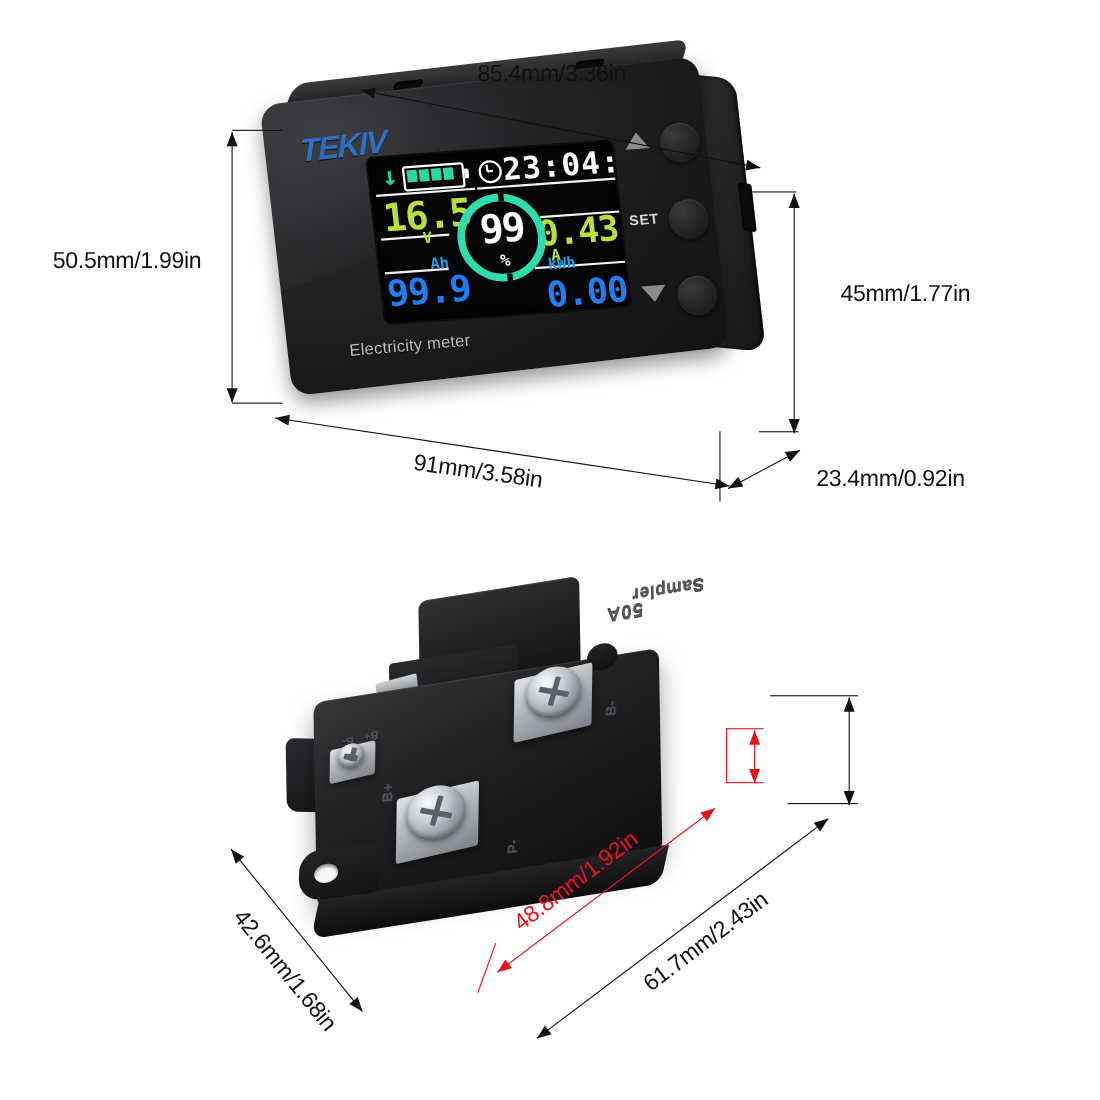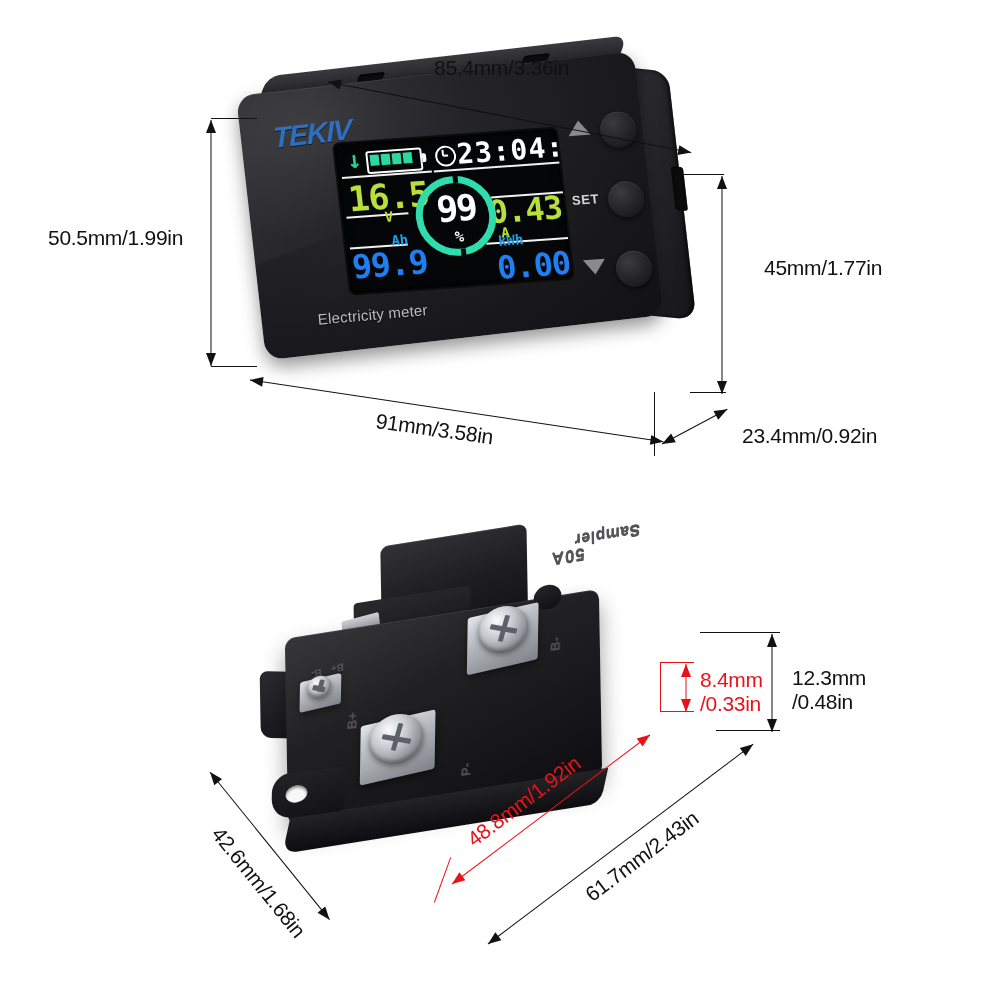--- a/index.html
+++ b/index.html
@@ -477,37 +477,29 @@
         <i class="cross-a"></i>
           <i class="cross-b"></i>
       </span>
 
       <span class="pin-lbl pin-bplus">B+</span>
       <span class="pin-lbl pin-pminus">P-</span>
       <span class="pin-lbl pin-bminus">B-</span>
     </div>
   </div>
 
-  <div class="dim red two-line" style="left:700px;top:668px;width:86px;">
-    <div>8.4mm</div>
-    <div>/0.33in</div>
-  </div>
   <div class="arrow red" style="left:686px;top:664px;width:48px;transform:rotate(90deg);transform-origin:0 0;">
     <span class="shaft" style="width:48px;"></span>
     <span class="head start"></span>
     <span class="head end"></span>
   </div>
   <span class="ext red" style="left:660px;top:662px;width:34px;height:1.4px;"></span>
   <span class="ext red" style="left:660px;top:711px;width:34px;height:1.4px;"></span>
   <span class="ext red" style="left:660px;top:662px;width:1.4px;height:50px;"></span>
 
-  <div class="dim two-line" style="left:792px;top:666px;width:100px;">
-    <div>12.3mm</div>
-    <div>/0.48in</div>
-  </div>
   <div class="arrow" style="left:772px;top:634px;width:98px;transform:rotate(90deg);transform-origin:0 0;">
     <span class="shaft" style="width:98px;"></span>
     <span class="head start"></span>
     <span class="head end"></span>
   </div>
   <span class="ext" style="left:700px;top:632px;width:80px;height:1.4px;"></span>
   <span class="ext" style="left:716px;top:730px;width:64px;height:1.4px;"></span>
 
   <div class="dim" style="left:216px;top:818px;transform:rotate(51deg);">42.6mm/1.68in</div>
   <div class="arrow" style="left:210px;top:772px;width:190px;transform:rotate(51deg);">

